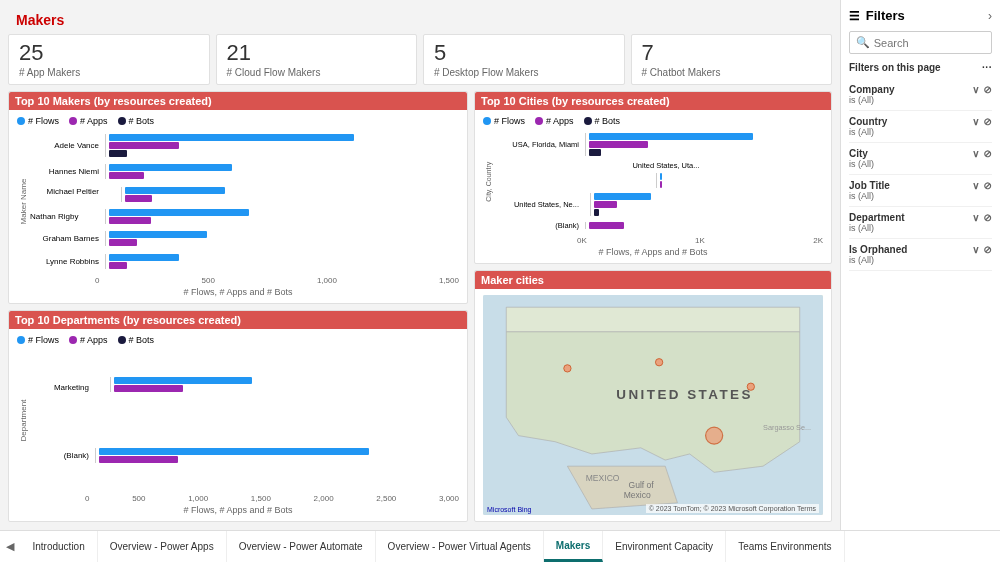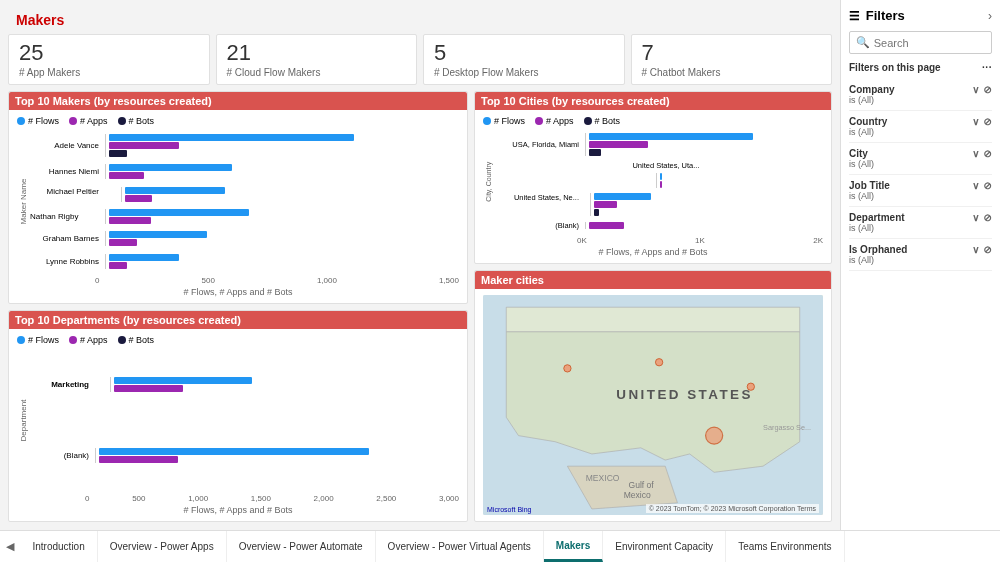--- a/index.html
+++ b/index.html
@@ -174,21 +174,21 @@
                 <span># Apps</span>
               </div>
               <div class="legend-item">
                 <span class="legend-dot" style="background:#1a1a3e;"></span>
                 <span># Bots</span>
               </div>
             </div>
             <div style="display:flex; flex:1;">
               <div style="font-size:8px; color:#666; writing-mode:vertical-rl; transform:rotate(180deg); text-align:center; padding: 0 2px;">Department</div>
               <div style="flex:1; display:flex; flex-direction:column; justify-content:space-around;">
-                <div style="display:flex; align-items:center; gap:18px;font-weight:bold;">
+                <div style="display:flex; align-items:flex-end; gap:18px;">
                   <div style="width:62px; font-size:8px; text-align:right; padding-right:3px;">Marketing</div>
                   <div style="flex:1; display:flex; flex-direction:column; gap:1px; border-left:1px solid #ccc; padding-left:3px;">
                     <div class="bar" style="width:40%; background:#2196F3;"></div>
                     <div class="bar" style="width:20%; background:#9C27B0;"></div>
                   </div>
                 </div>
                 <div style="display:flex; align-items:center; gap:3px;">
                   <div style="width:62px; font-size:8px; text-align:right; padding-right:3px;">(Blank)</div>
                   <div style="flex:1; display:flex; flex-direction:column; gap:1px; border-left:1px solid #ccc; padding-left:3px;">
                     <div class="bar" style="width:75%; background:#2196F3;"></div>
@@ -239,21 +239,21 @@
                     <div class="bar" style="width:5%; background:#1a1a3e;"></div>
                   </div>
                 </div>
                 <div style="display:flex; align-items:center; gap:3px;flex-direction:column;">
                   <div style="width:88px; font-size:7.5px; text-align:right; padding-right:3px; white-space:nowrap; overflow:hidden; text-overflow:ellipsis;">United States, Uta...</div>
                   <div style="flex:1; display:flex; flex-direction:column; gap:1px; border-left:1px solid #ccc; padding-left:3px;">
                     <div class="bar" style="width:55%; background:#2196F3;"></div>
                     <div class="bar" style="width:18%; background:#9C27B0;"></div>
                   </div>
                 </div>
-                <div style="display:flex; align-items:flex-start; gap:8px;">
+                <div style="display:flex; align-items:center; gap:8px;">
                   <div style="width:88px; font-size:7.5px; text-align:right; padding-right:3px; white-space:nowrap; overflow:hidden; text-overflow:ellipsis;">United States, Ne...</div>
                   <div style="flex:1; display:flex; flex-direction:column; gap:1px; border-left:1px solid #ccc; padding-left:3px;">
                     <div class="bar" style="width:25%; background:#2196F3;"></div>
                     <div class="bar" style="width:10%; background:#9C27B0;"></div>
                     <div class="bar" style="width:2%; background:#1a1a3e;"></div>
                   </div>
                 </div>
                 <div style="display:flex; align-items:center; gap:3px;">
                   <div style="width:88px; font-size:7.5px; text-align:right; padding-right:3px;">(Blank)</div>
                   <div style="flex:1; display:flex; flex-direction:column; gap:1px; border-left:1px solid #ccc; padding-left:3px;">

